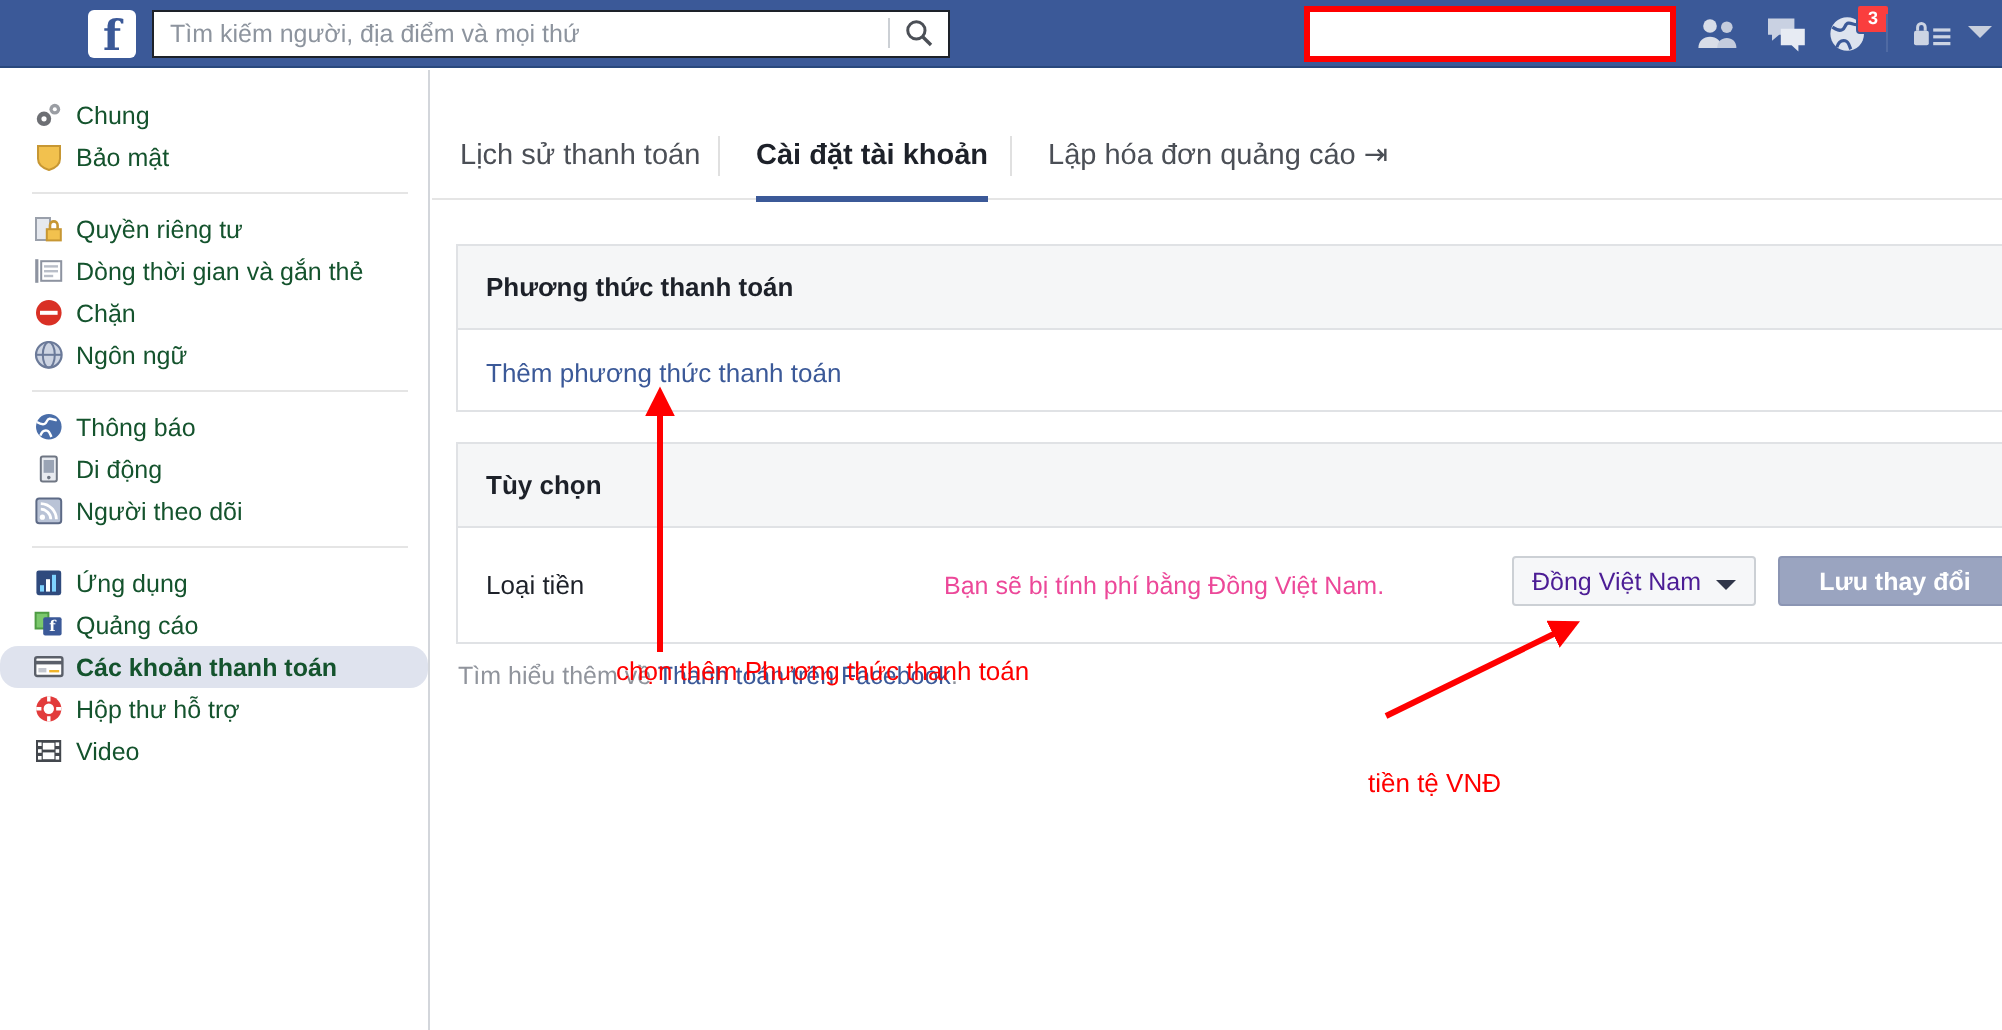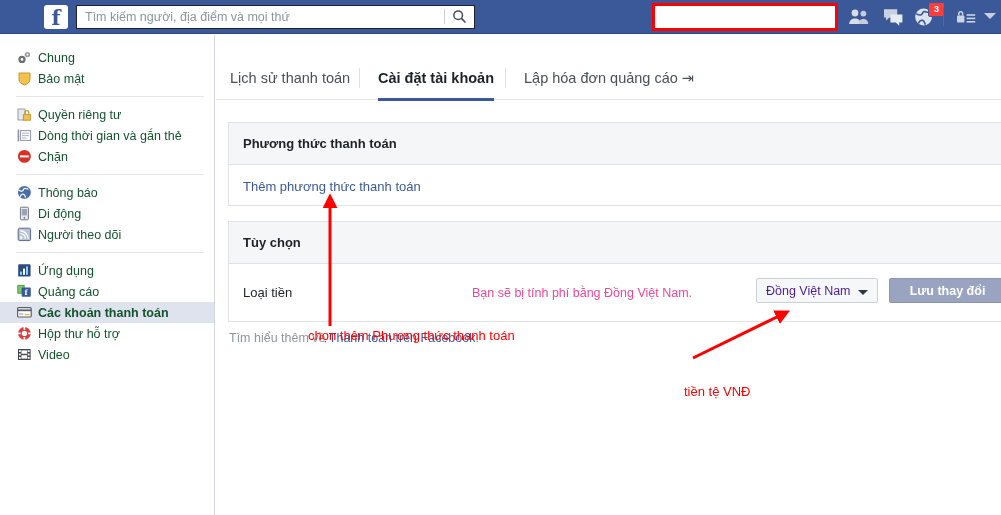--- a/index.html
+++ b/index.html
@@ -140,20 +140,21 @@
     padding-left: 38px;
     display: flex;
     align-items: center;
     font-size: 12.5px;
     color: #14532d;
     cursor: pointer;
   }
   .side-item.selected {
     background: #dfe3ee;
     font-weight: bold;
+    border-radius: 9px;
   }
   .side-item .sicon {
     position: absolute;
     left: 16px; top: 2px;
     width: 17px; height: 17px;
   }
   .side-sep {
     height: 1px;
     background: #e5e5e5;
     margin: 7px 10px 7px 16px;
@@ -391,20 +392,28 @@
         <rect x="6" y="10.4" width="4.6" height="1.2" fill="#b9bec8"></rect>
       </svg>
       <span>Dòng thời gian và gắn thẻ</span>
     </div>
     <div class="side-item">
       <svg class="sicon" viewBox="0 0 17 17">
         <circle cx="8.4" cy="8.4" r="6.4" fill="#d93025"></circle>
         <rect x="4" y="7.4" width="8.8" height="2" fill="#fff"></rect>
       </svg>
       <span>Chặn</span>
+    </div>
+    <div class="side-item">
+      <svg class="sicon" viewBox="0 0 17 17">
+        <circle cx="8.4" cy="8.4" r="6.4" fill="#cdd4e2" stroke="#6b7a99" stroke-width="1.1"></circle>
+        <ellipse cx="8.4" cy="8.4" rx="3" ry="6.4" fill="none" stroke="#6b7a99" stroke-width="1"></ellipse>
+        <line x1="2" y1="8.4" x2="14.8" y2="8.4" stroke="#6b7a99" stroke-width="1"></line>
+      </svg>
+      <span>Ngôn ngữ</span>
     </div>
   </div>
 
   <div class="side-sep"></div>
 
   <div class="side-group">
     <div class="side-item">
       <svg class="sicon" viewBox="0 0 17 17">
         <circle cx="8.4" cy="8.4" r="6.4" fill="#4a6ea9"></circle>
         <path d="M2.4 6c1.8 1.1 2.8 1.6 4 .9s.9-2.3 2.3-2.5 2.5.9 3.6.5M4.2 12.8c.6-1.9 1.9-2.8 3.3-2.5s1.6 2 2.2 3.2" fill="none" stroke="#fff" stroke-width="1.2"></path>

